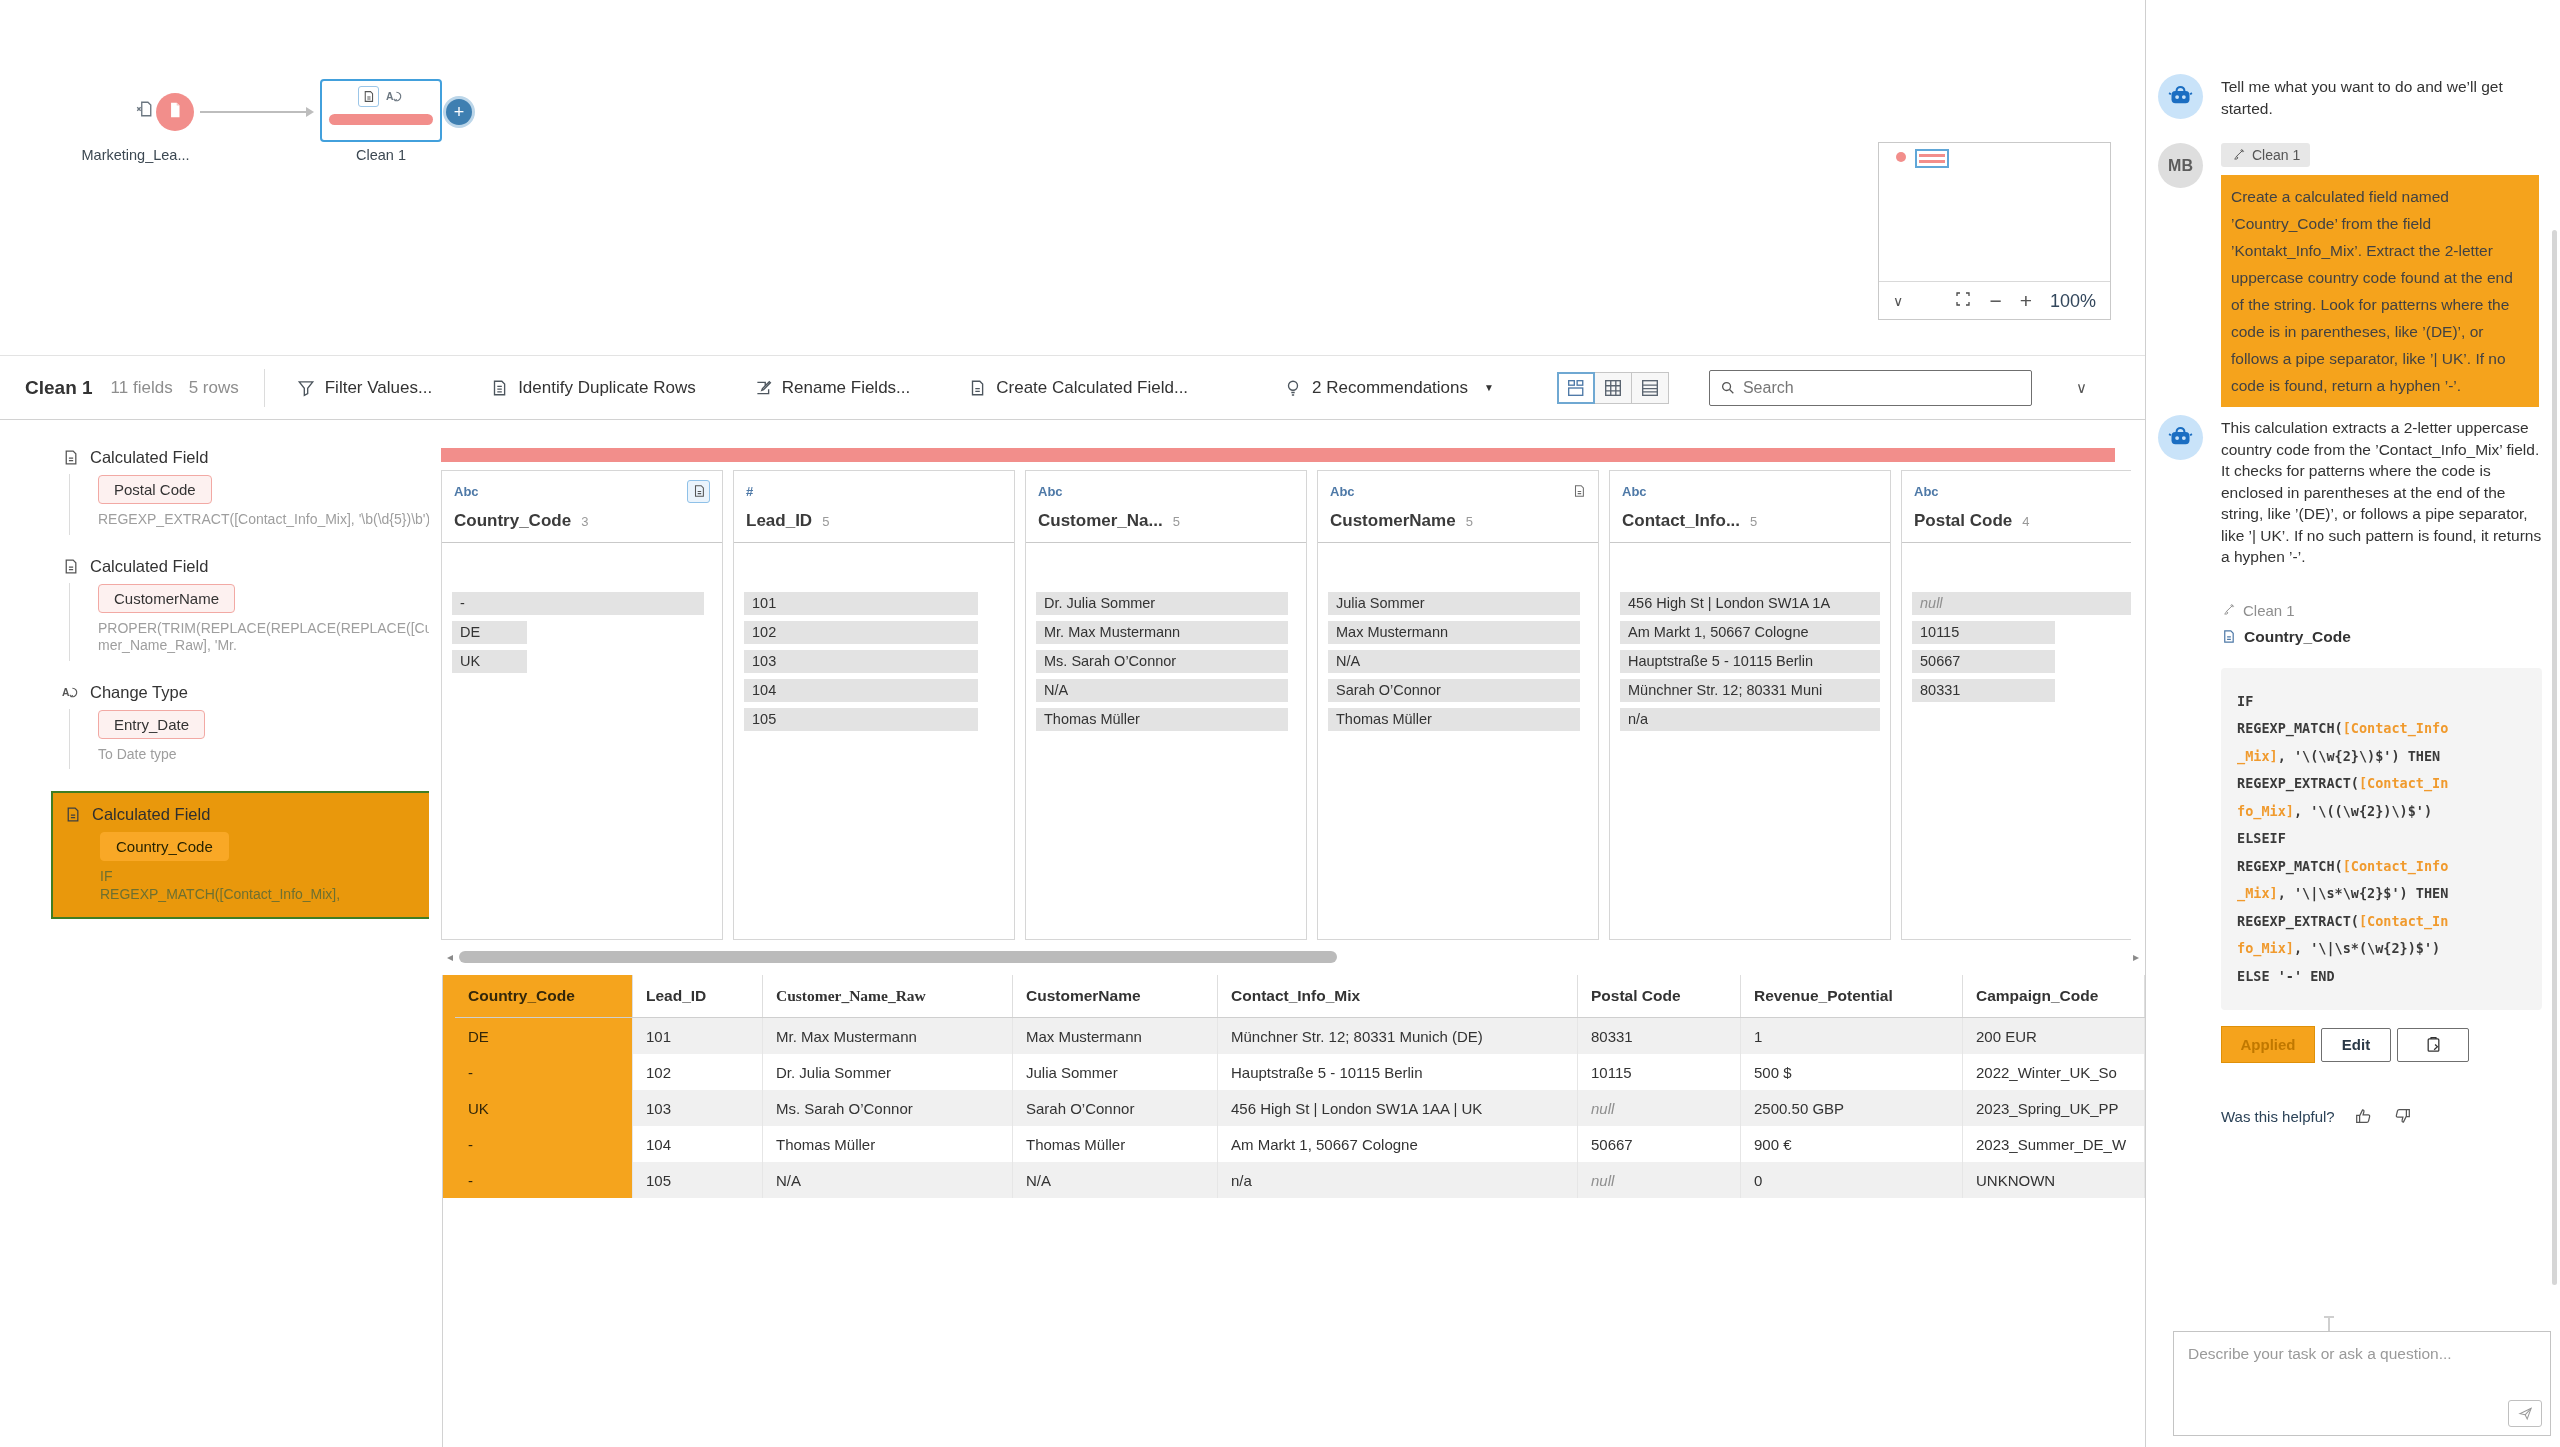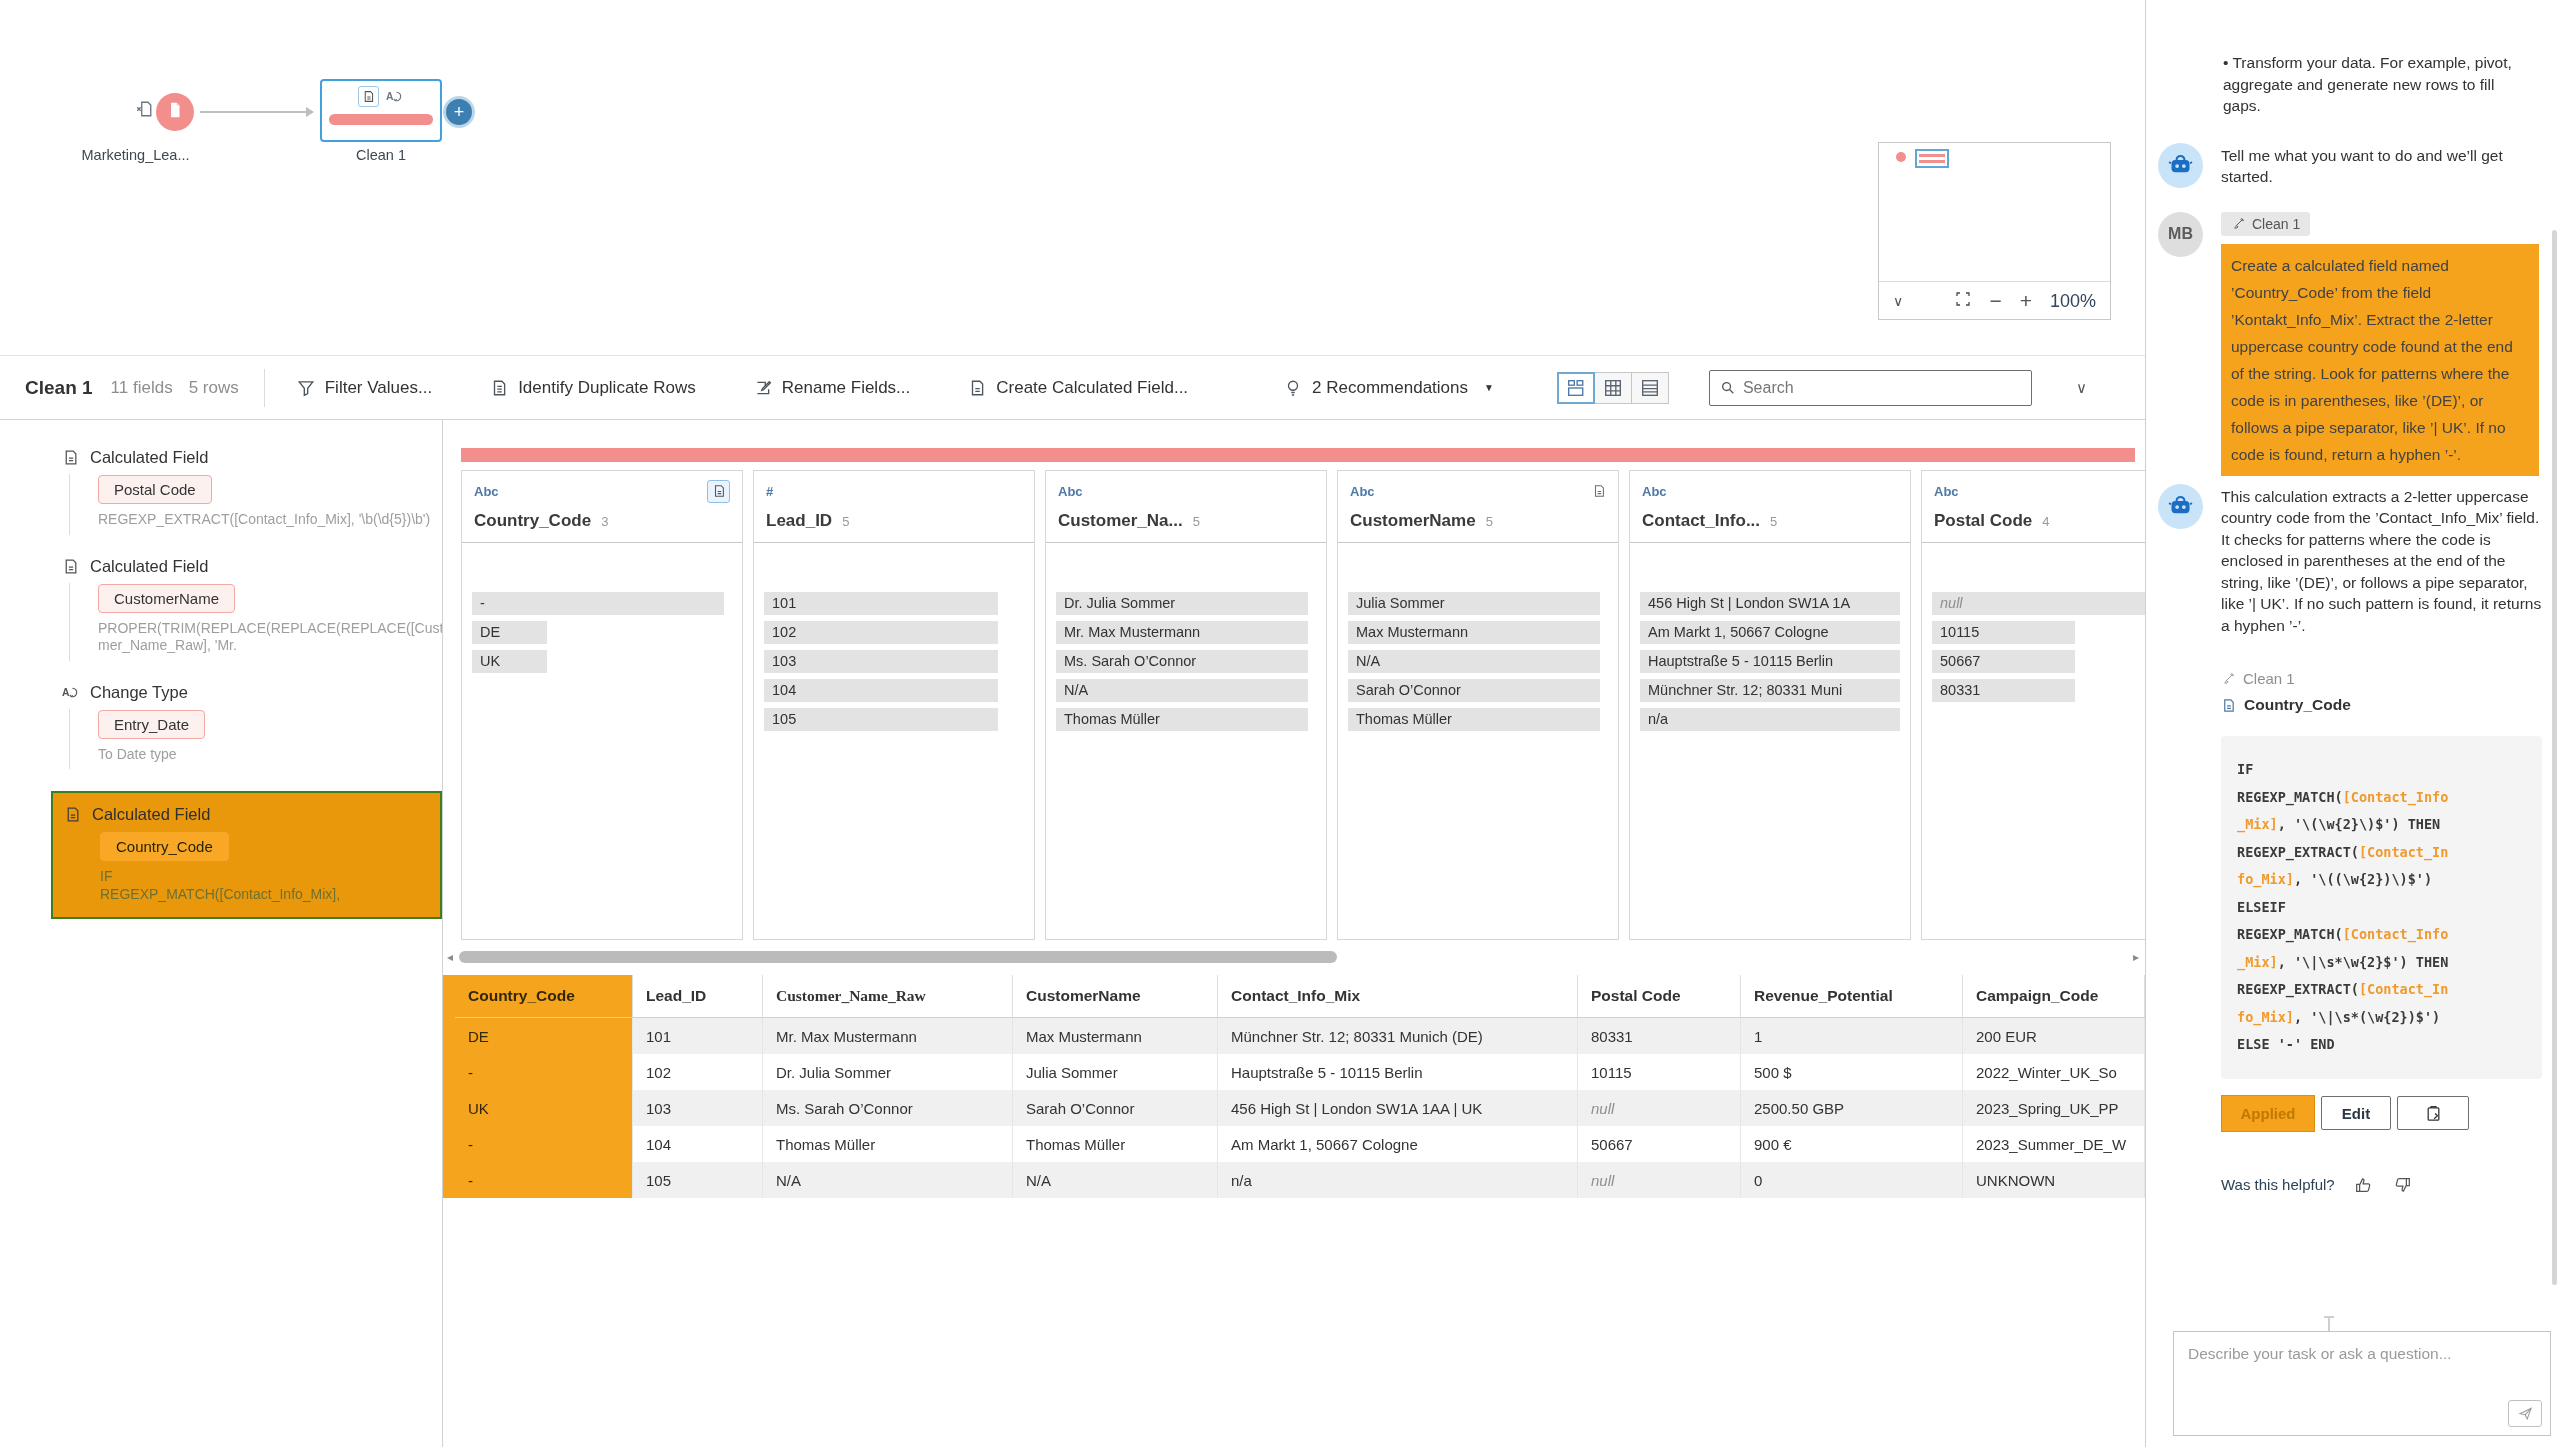--- a/index.html
+++ b/index.html
@@ -73,21 +73,21 @@
   .chg-type { font-size:16.5px; color:#333; }
   .chg-pill { display:inline-block; margin:8px 0 0 36px; padding:5px 15px; border:1.5px solid #F2A9A4; background:#FDF1F0; border-radius:4px; font-size:15px; color:#333; cursor:pointer; }
   .chg-detail { margin:7px 0 0 36px; width:362px; font-size:14px; line-height:17.5px; color:#9e9e9e; max-height:36px; overflow:hidden; word-break:break-all; white-space:pre-line; }
   .chg-item.selected { background:#E9980C; border:2px solid #3F7D23; margin:0 0 0 15px; padding:12px 18px 14px 11px; }
   .chg-item.selected .chg-pill { background:#F9A826; border-color:#F9A826; color:#272300; }
   .chg-item.selected .chg-detail { color:#6E7030; }
   .chg-item.selected .chg-type { color:#2f2f2f; }
   .chg-item.selected .chg-ic { color:#3f3f3f; }
 
   
-  .profile { position:absolute; left:449px; top:420px; width:1702px; height:555px; background:#fff; overflow:hidden; }
+  .profile { position:absolute; left:429px; top:420px; width:1702px; height:555px; background:#fff; overflow:hidden; }
   .red-bar { position:absolute; top:28px; left:12px; right:16px; height:14px; background:#F28E8B; }
   .cards { position:absolute; top:50px; left:12px; display:flex; gap:10px; }
   .pcard { width:282px; height:470px; border:1px solid #d6d6d6; background:#fff; flex:none; }
   .pcard-head { height:72px; padding:8px 12px 0; border-bottom:1px solid #c9c9c9; }
   .pcard-row1 { display:flex; align-items:center; justify-content:space-between; height:24px; }
   .pcard-dtype { font-size:13px; font-weight:bold; color:#4E79A7; cursor:pointer; }
   .pcard-badge { display:flex; align-items:center; justify-content:center; color:#6d6d6d; }
   .pcard-badge svg { width:14px; height:14px; }
   .pcard-badge.selected { width:23px; height:23px; border:1.5px solid #8FC1E8; background:#EBF4FC; border-radius:3px; color:#555; }
   .pcard-row2 { margin-top:8px; display:flex; align-items:baseline; gap:10px; }
@@ -629,21 +629,20 @@
           <span class="g-cell g-null" style="width: 163px;">null</span>
           <span class="g-cell" style="width: 222px;">0</span>
           <span class="g-cell" style="width: 182px;">UNKNOWN</span>
         </div>
       </div>
   </section>
 
   <aside class="agent">
 
     <div class="ag-body">
-      <p class="ag-bullet">• Transform your data. For example, pivot, aggregate and generate new rows to fill gaps.</p>
 
       <div class="ag-row">
         <span class="ag-avatar bot">
           <svg viewBox="0 0 24 24">
               <path d="M8.5 7a3.5 3.5 0 0 1 7 0" fill="none" stroke="#1B6EC2" stroke-width="1.8"></path>
               <rect x="4" y="7" width="16" height="11" rx="3.5" fill="#1B6EC2"></rect>
               <circle cx="9" cy="12.5" r="1.7" fill="#C9E3F9"></circle>
               <circle cx="15" cy="12.5" r="1.7" fill="#C9E3F9"></circle>
               <path d="M3.5 10L1.8 9M20.5 10l1.7-1" stroke="#1B6EC2" stroke-width="1.6"></path>
             </svg>

